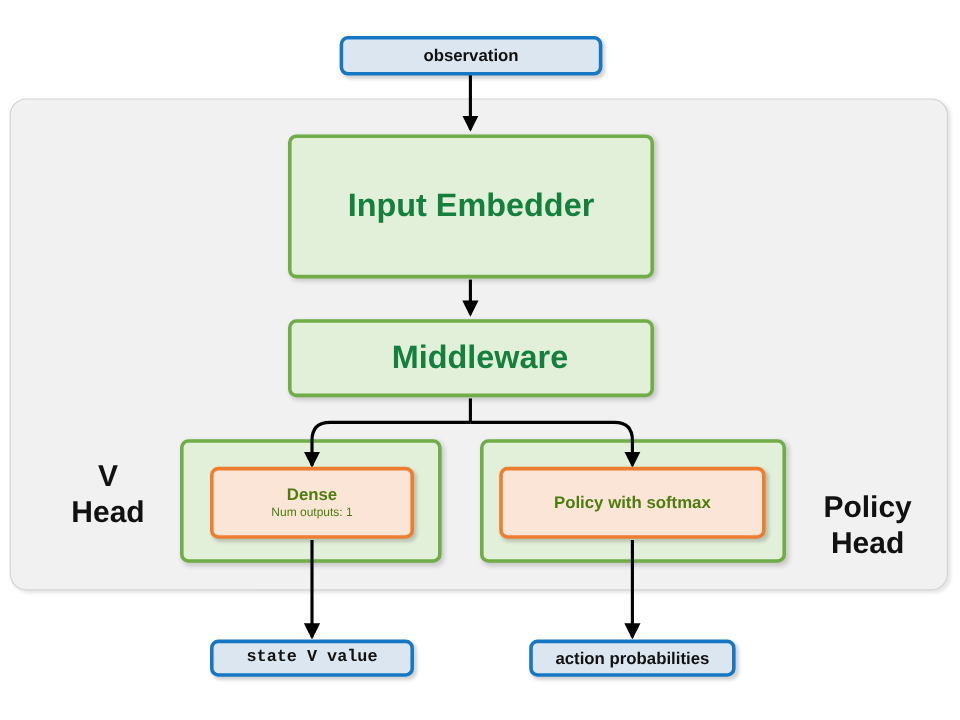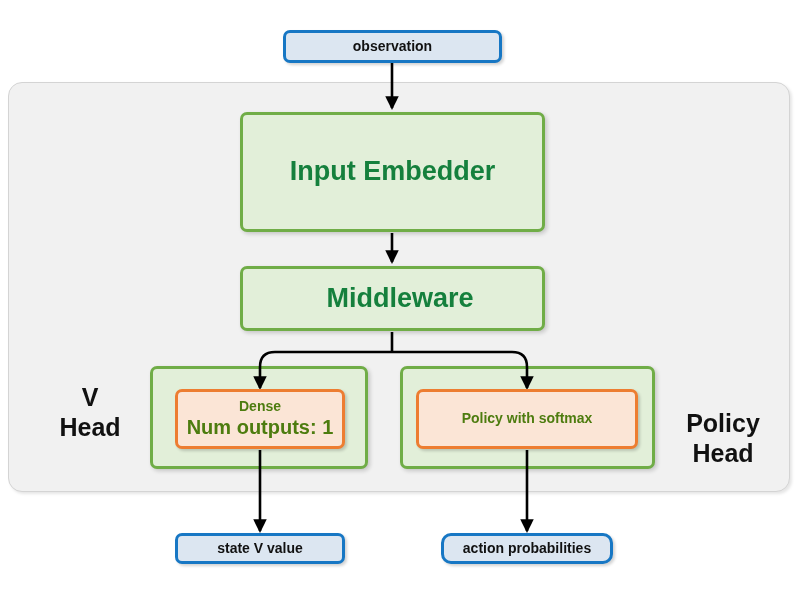--- a/index.html
+++ b/index.html
@@ -82,22 +82,22 @@
     border: 3px solid #ed7d31;
     border-radius: 7px;
     box-shadow: 2px 2px 3px rgba(0,0,0,0.18);
     color: #4d7c0f;
   }
   .orange .ttl {
     font-size: 14px;
     font-weight: bold;
   }
   .orange .sub {
-    font-size: 20px;
-    font-weight: bold;
+    font-size: 10px;
+    font-weight: normal;
   }
 
   
   .head-label {
     position: absolute;
     text-align: center;
     font-size: 25px;
     font-weight: bold;
     color: #111111;
     line-height: 1.18;
@@ -169,21 +169,21 @@
   <div class="head-label" style="left:40px; top:383px; width:100px;">
     <div>V</div>
     <div>Head</div>
   </div>
 
   <div class="head-label" style="left:663px; top:383px; width:120px;margin-top:26px;">
     <div>Policy</div>
     <div>Head</div>
   </div>
 
-  <div class="node io" style="left:175px; top:533px; width:170px; height:31px;">
+  <div class="node io" style="left:175px; top:533px; width:170px; height:31px;font-family:Liberation Mono, monospace;">
     <span>state V value</span>
   </div>
 
-  <div class="node io" style="left:441px; top:533px; width:172px; height:31px;border-radius:10px;">
+  <div class="node io" style="left:441px; top:533px; width:172px; height:31px;">
     <span>action probabilities</span>
   </div>
 
 </div>
 
 </body></html>

